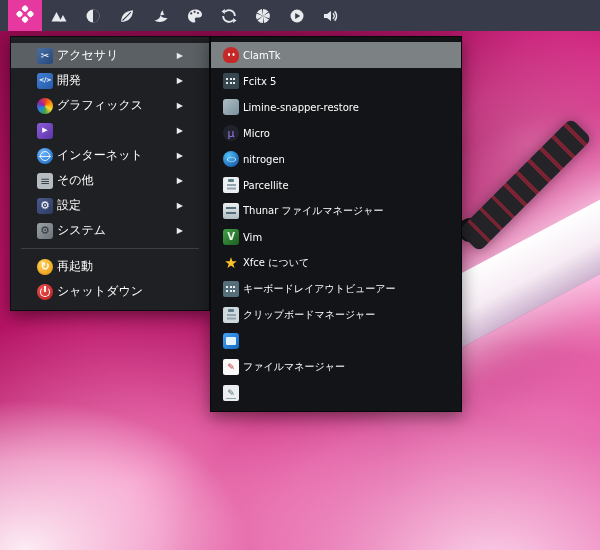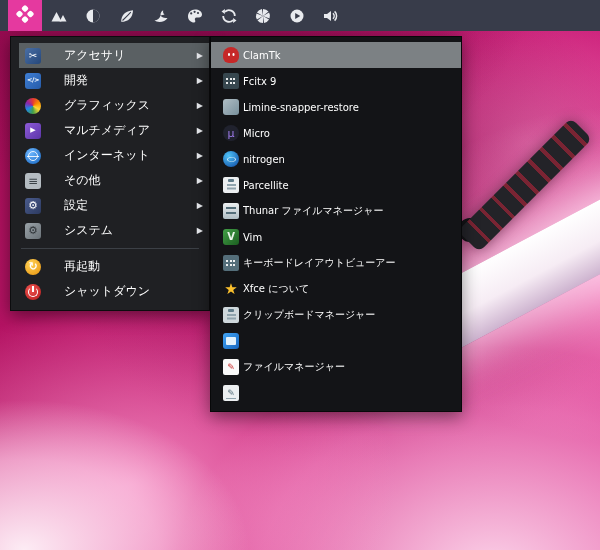--- a/index.html
+++ b/index.html
@@ -37,22 +37,22 @@
     display:flex;align-items:center;justify-content:center;cursor:pointer;}
   .tb:first-of-type{margin-left:9px;}
 
   
   .menu-panel{position:absolute;left:10px;top:36px;width:200px;z-index:9;
     background:var(--menu-bg,#1f2023);padding:6px 0;box-sizing:border-box;
     border:1px solid rgba(0,0,0,.6);box-shadow:0 5px 16px rgba(0,0,0,.45);}
   .submenu-panel{position:absolute;left:210px;top:36px;width:252px;z-index:9;
     background:var(--submenu-bg,#131417);padding:5px 0;box-sizing:border-box;
     border:1px solid rgba(0,0,0,.6);box-shadow:0 5px 16px rgba(0,0,0,.45);}
-  .mrow{height:25px;display:flex;align-items:center;gap:23px;padding:0 6px;
-    font-size:12px;color:var(--text,#fff);cursor:pointer;white-space:nowrap;margin-left:8px;}
+  .mrow{height:25px;display:flex;align-items:center;gap:4px;padding:0 26px;
+    font-size:12px;color:var(--text,#fff);cursor:pointer;white-space:nowrap;}
   .smrow{height:26px;display:flex;align-items:center;gap:4px;padding:0 12px;
     font-size:10px;color:var(--text,#fff);cursor:pointer;white-space:nowrap;}
   .sel-cat{background:var(--selection-dark,#5a6063);}
   .sel-app{background:var(--selection-light,#7c8184);}
   .lbl{overflow:hidden;text-overflow:ellipsis;}
   .arrow{margin-left:auto;font-size:8px;line-height:1;color:#e8eaee;}
   .separator{height:1px;background:#3c4046;margin:5px 10px;}
 
   
   .mi{width:16px;height:16px;border-radius:3px;flex:none;position:relative;
@@ -219,21 +219,20 @@
     <span class="lbl">開発</span>
     <span class="arrow">▶</span>
   </div>
   <div class="mrow">
     <span class="mi i-graphics"></span>
     <span class="lbl">グラフィックス</span>
     <span class="arrow">▶</span>
   </div>
   <div class="mrow">
     <span class="mi i-multimedia"></span>
-    <span class="lbl">マルチメディア</span>
     <span class="arrow">▶</span>
   </div>
   <div class="mrow">
     <span class="mi i-internet"></span>
     <span class="lbl">インターネット</span>
     <span class="arrow">▶</span>
   </div>
   <div class="mrow">
     <span class="mi i-other"></span>
     <span class="lbl">その他</span>
@@ -260,21 +259,21 @@
   </div>
 </div>
 
 <div class="submenu-panel">
   <div class="smrow sel-app">
     <span class="mi i-clamtk"></span>
     <span class="lbl">ClamTk</span>
   </div>
   <div class="smrow">
     <span class="mi i-fcitx kbd"></span>
-    <span class="lbl">Fcitx 9</span>
+    <span class="lbl">Fcitx 5</span>
   </div>
   <div class="smrow">
     <span class="mi i-limine"></span>
     <span class="lbl">Limine-snapper-restore</span>
   </div>
   <div class="smrow">
     <span class="mi i-micro"></span>
     <span class="lbl">Micro</span>
   </div>
   <div class="smrow">
@@ -287,28 +286,28 @@
   </div>
   <div class="smrow">
     <span class="mi i-thunar"></span>
     <span class="lbl">Thunar ファイルマネージャー</span>
   </div>
   <div class="smrow">
     <span class="mi i-vim"></span>
     <span class="lbl">Vim</span>
   </div>
   <div class="smrow">
+    <span class="mi i-xfce"></span>
+    <span class="lbl">Xfce について</span>
+  </div>
+  <div class="smrow">
     <span class="mi i-kbdlayout kbd"></span>
     <span class="lbl">キーボードレイアウトビューアー</span>
   </div>
   <div class="smrow">
-    <span class="mi i-xfce"></span>
-    <span class="lbl">Xfce について</span>
-  </div>
-  <div class="smrow">
     <span class="mi i-clipmgr clip"></span>
     <span class="lbl">クリップボードマネージャー</span>
   </div>
   <div class="smrow">
     <span class="mi i-screenshot"></span>
   </div>
   <div class="smrow">
     <span class="mi i-texteditor"></span>
     <span class="lbl">ファイルマネージャー</span>
   </div>

